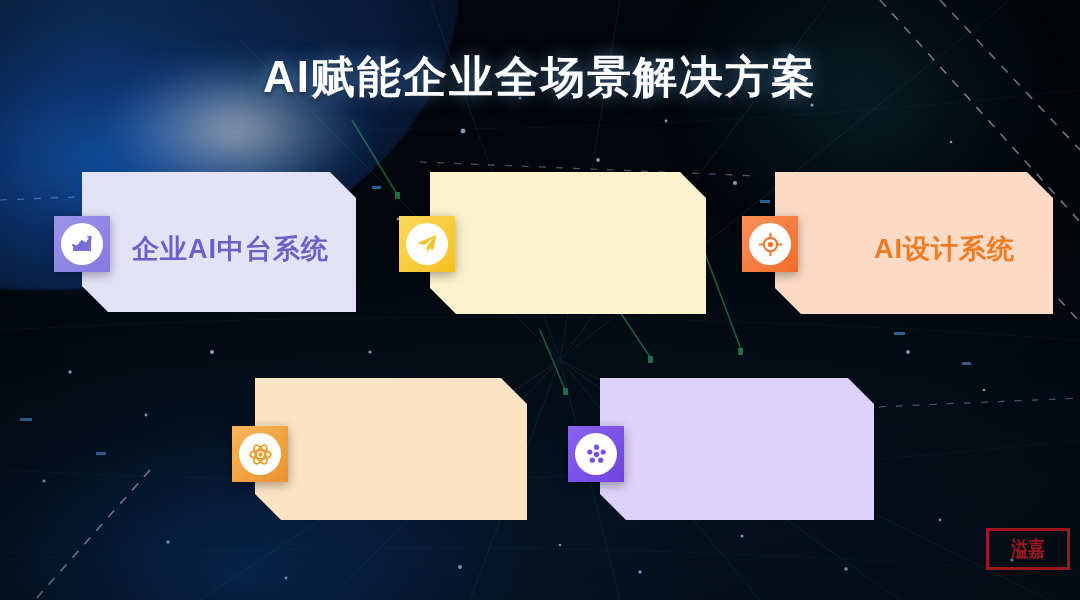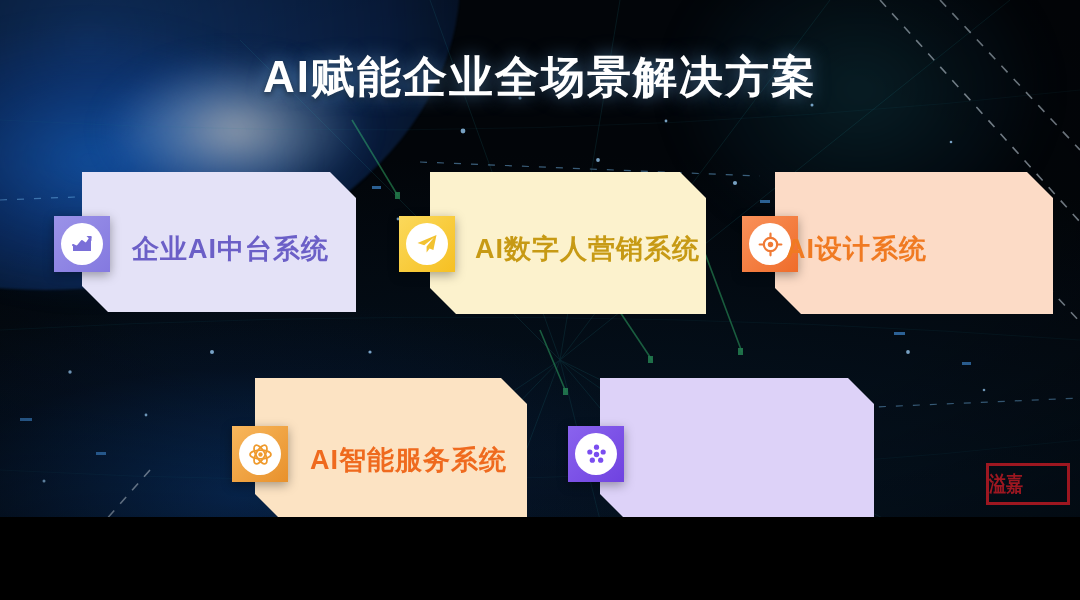--- a/index.html
+++ b/index.html
@@ -3,21 +3,21 @@
 <meta charset="utf-8">
 <style>
   html, body {
     margin: 0;
     padding: 0;
     background: #000;
   }
   #stage {
     position: relative;
     width: 1080px;
-    height: 517px;
+    height: 600px;
     overflow: hidden;
     font-family: "Liberation Sans", "DejaVu Sans", sans-serif;
     background: #050a14;
   }
 
   
   .bg-base {
     position: absolute; inset: 0;
     background:
       radial-gradient(ellipse 60% 55% at 22% 96%, rgba(10,60,130,0.55) 0%, rgba(6,25,60,0.25) 45%, rgba(0,0,0,0) 70%),
@@ -122,26 +122,27 @@
     background: #ffffff;
     display: flex;
     align-items: center;
     justify-content: center;
   }
   .icon-circle svg { display: block; }
 
   
   .seal {
     position: absolute;
-    right: 10px; bottom: 12px;
+    right: 10px; bottom: 30px;
     width: 84px; height: 42px;
     border: 3px solid rgba(170,20,30,0.80);
     box-sizing: border-box;
     display: flex;
     align-items: center;
+    justify-content: center;
     opacity: 0.85;
   }
   .seal-inner {
     color: rgba(185,25,35,0.95);
     font-size: 17px;
     font-weight: bold;
     letter-spacing: 0px;
     line-height: 1;
     font-family: "DejaVu Sans", sans-serif;
     transform: scaleY(1.25);
@@ -275,53 +276,51 @@
   <div class="card-label" id="l1" style="left: 132px; top: 231px; color: rgb(107, 95, 199);">企业AI中台系统</div>
 
   <div class="card" id="c2" style="left: 430px; top: 172px; width: 276px; height: 142px; background: rgb(252, 242, 205);"></div>
   <div class="icon-box" id="i2" style="left: 399px; top: 216px; background: linear-gradient(135deg, rgb(251, 217, 91) 0%, rgb(246, 192, 34) 100%);">
     <div class="icon-circle">
       <svg width="24" height="24" viewBox="0 0 24 24">
         <path id="ic2" d="M21.5 3 L2.5 11 L9.2 13.3 L19 5.6 L11.6 14.6 L11.6 20.5 L14.6 16.4 L18.4 18 Z" fill="#f2c230"></path>
       </svg>
     </div>
   </div>
-  <div class="card-label" id="l2" style="left: 475px; top: 231px; color: rgb(199, 154, 20);">AI数字人营销系统</div>
 
   <div class="card" id="c3" style="left: 775px; top: 172px; width: 278px; height: 142px; background: rgb(252, 219, 198);"></div>
   <div class="icon-box" id="i3" style="left: 742px; top: 216px; background: linear-gradient(135deg, rgb(249, 145, 90) 0%, rgb(239, 108, 42) 100%);">
     <div class="icon-circle">
       <svg width="25" height="25" viewBox="0 0 24 24">
         <circle id="ic3a" cx="12" cy="12" r="6.4" fill="none" stroke="#f07a35" stroke-width="2.1"></circle>
         <circle id="ic3b" cx="12" cy="12" r="2.6" fill="#f07a35"></circle>
         <g id="ic3c" stroke="#f07a35" stroke-width="2.1" stroke-linecap="round">
           <path d="M12 1.6 L12 5"></path>
             <path d="M12 19 L12 22.4"></path>
           <path d="M1.6 12 L5 12"></path>
             <path d="M19 12 L22.4 12"></path>
         </g>
       </svg>
     </div>
   </div>
-  <div class="card-label" id="l3" style="left: 786px; top: 231px; color: rgb(240, 122, 34);">AI设计系统</div>
+  <div class="card-label" id="l3" style="left: 874px; top: 231px; color: rgb(240, 122, 34);">AI设计系统</div>
 
   <div class="card" id="c4" style="left: 255px; top: 378px; width: 272px; height: 142px; background: rgb(252, 227, 195);"></div>
   <div class="icon-box" id="i4" style="left: 232px; top: 426px; background: linear-gradient(135deg, rgb(248, 183, 92) 0%, rgb(232, 145, 44) 100%);">
     <div class="icon-circle">
       <svg width="25" height="25" viewBox="0 0 24 24">
         <g id="ic4" stroke="#ef9a2c" stroke-width="1.7" fill="none">
           <ellipse cx="12" cy="12" rx="10" ry="4.2"></ellipse>
           <ellipse cx="12" cy="12" rx="10" ry="4.2" transform="rotate(60 12 12)"></ellipse>
           <ellipse cx="12" cy="12" rx="10" ry="4.2" transform="rotate(120 12 12)"></ellipse>
         </g>
         <circle id="ic4b" cx="12" cy="12" r="2.1" fill="#ef9a2c"></circle>
       </svg>
     </div>
   </div>
-  <div class="card-label" id="l4" style="left: 310px; top: 442px; color: rgb(239, 106, 30);">AI智能服务系统</div>
 
   <div class="card" id="c5" style="left: 600px; top: 378px; width: 274px; height: 142px; background: rgb(221, 210, 248);"></div>
   <div class="icon-box" id="i5" style="left: 568px; top: 426px; background: linear-gradient(135deg, rgb(138, 99, 238) 0%, rgb(111, 66, 224) 100%);">
     <div class="icon-circle">
       <svg width="25" height="25" viewBox="0 0 24 24">
         <g id="ic5" fill="#7a4df0">
           <circle cx="12" cy="12" r="2.6"></circle>
           <circle cx="12" cy="5.0" r="2.5"></circle>
           <circle cx="18.4" cy="9.6" r="2.5"></circle>
           <circle cx="16.0" cy="17.4" r="2.5"></circle>

